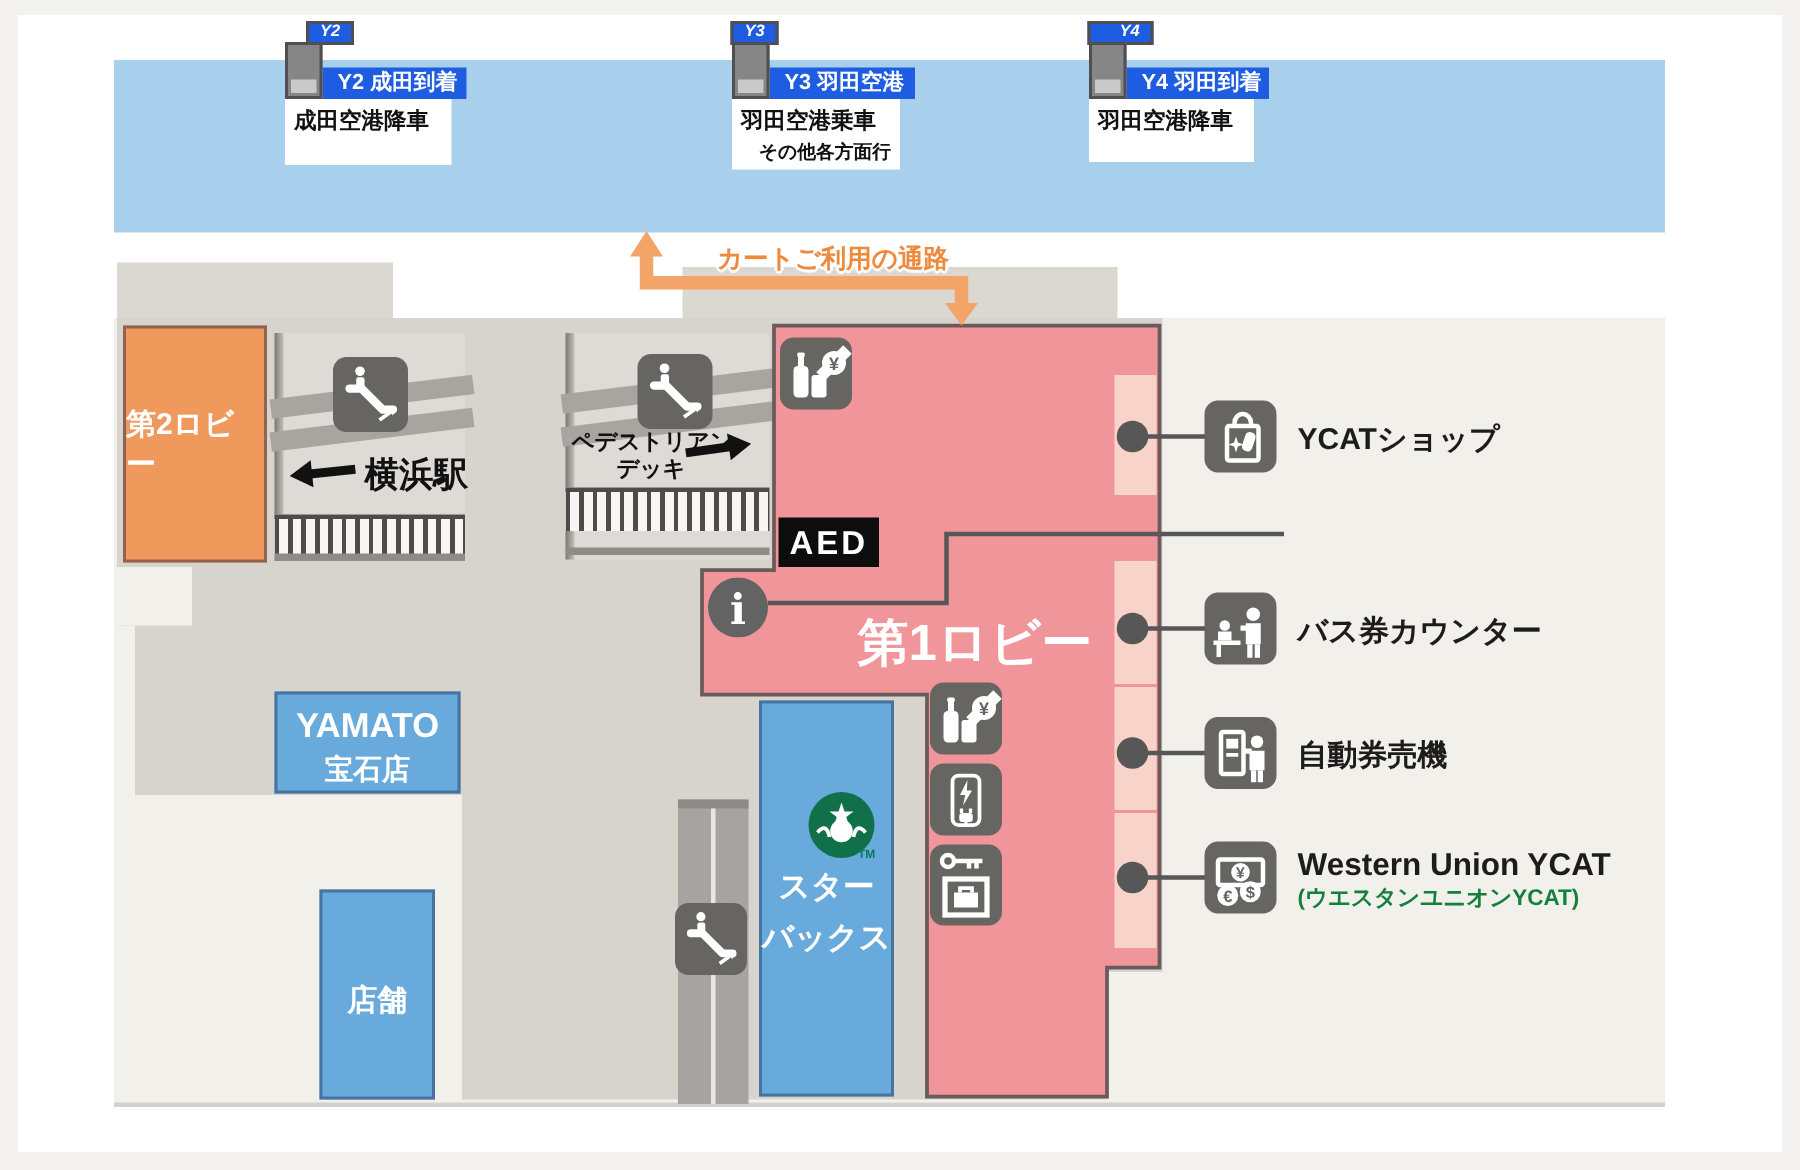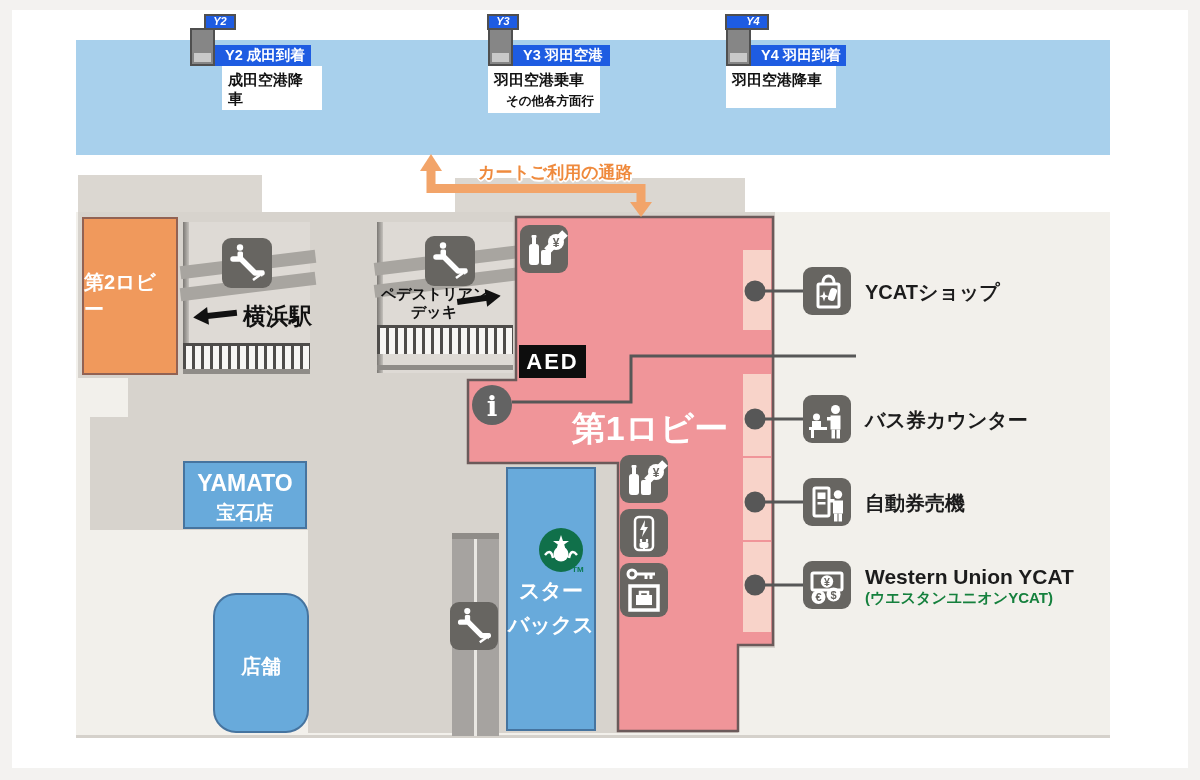--- a/index.html
+++ b/index.html
@@ -51,21 +51,21 @@
 <div id="stage">
   <div class="abs" id="card"></div>
 
   <div class="abs" id="bus-band"></div>
 
   <div class="abs stop-label" style="left:204px;top:14px;width:28px;height:12px;">Y2</div>
   <div class="abs stop-pillar" style="left:190px;top:28px;width:21px;height:34px;">
       <div class="pillar-light"></div>
     </div>
   <div class="abs stop-sign" style="left:215px;top:45px;width:86px;height:21px;">Y2 成田到着</div>
-  <div class="abs stop-box" style="left:190px;top:66px;width:100px;height:44px;margin-left:32px;">
+  <div class="abs stop-box" style="left:190px;top:66px;width:111px;height:44px;">
     <div class="l1">成田空港降車</div>
   </div>
 
   <div class="abs stop-label" style="left:487px;top:14px;width:28px;height:12px;">Y3</div>
   <div class="abs stop-pillar" style="left:488px;top:28px;width:21px;height:34px;">
       <div class="pillar-light"></div>
     </div>
   <div class="abs stop-sign" style="left:513px;top:45px;width:87px;height:21px;">Y3 羽田空港行</div>
   <div class="abs stop-box" style="left:488px;top:66px;width:112px;height:47px;">
     <div class="l1">羽田空港乗車</div>
@@ -209,21 +209,21 @@
       <rect x="10" y="23" width="28" height="24" fill="none" stroke="#fff" stroke-width="3.5"></rect>
       <rect x="16" y="32" width="16" height="10" fill="#fff"></rect>
       <path d="M20,32 v-3 h8 v3" stroke="#fff" stroke-width="2.5" fill="none"></path>
     </svg>
   </div>
 
   <div class="abs bluebox" style="left:183px;top:461px;width:124px;height:68px;">
     <div style="font-size:23px;margin-top:7px;">YAMATO</div>
     <div style="font-size:19px;margin-top:3px;">宝石店</div>
   </div>
-  <div class="abs bluebox" style="left:213px;top:593px;width:96px;height:140px;border-radius:23px;">
+  <div class="abs bluebox" style="left:213px;top:593px;width:77px;height:140px;">
     <div style="font-size:20px;margin-top:58px;">店舗</div>
   </div>
   <div class="abs bluebox" style="left:506px;top:467px;width:90px;height:264px;">
     <svg class="abs" style="left:30px;top:58px;" width="46" height="46" viewBox="0 0 46 46">
       <circle cx="23" cy="23" r="22" fill="#10704a"></circle>
       <polygon points="23,8 25,14 31,14 26.2,17.6 28,23.5 23,19.9 18,23.5 19.8,17.6 15,14 21,14" fill="#fff"></polygon>
       <circle cx="23" cy="27" r="7.5" fill="#fff"></circle>
       <path d="M7,28 Q13,21 15,31" stroke="#fff" stroke-width="2.5" fill="none"></path>
       <path d="M39,28 Q33,21 31,31" stroke="#fff" stroke-width="2.5" fill="none"></path>
     </svg>

